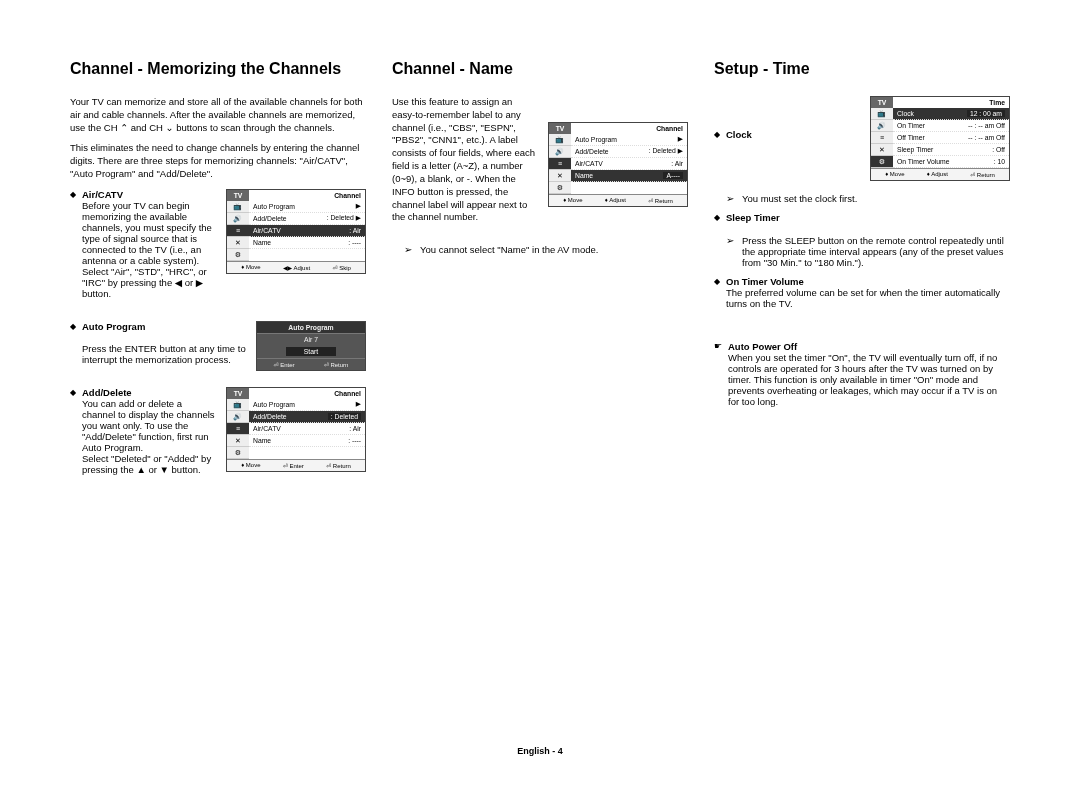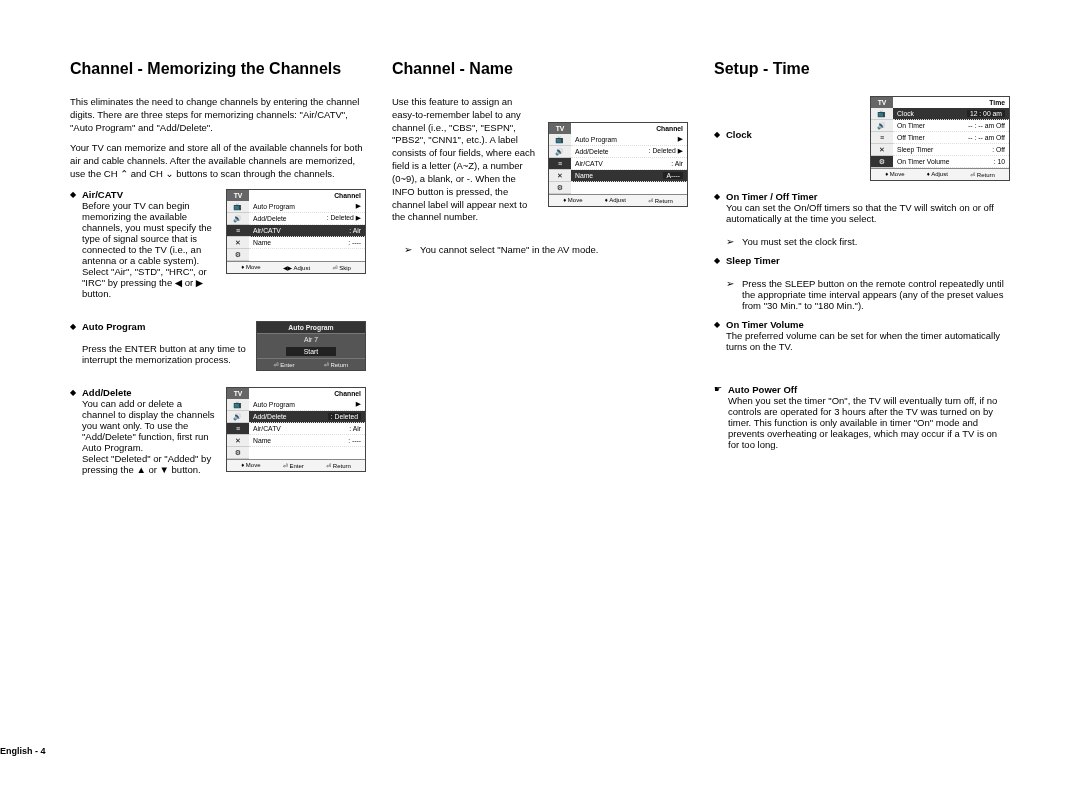--- a/index.html
+++ b/index.html
@@ -26,32 +26,32 @@
   .osd-icon { height:12px; border-bottom:1px solid #ccc; text-align:center; line-height:12px; font-size:7px;}
   .osd-rows { flex:1;}
   .osd-row { display:flex; justify-content:space-between; padding:1.5px 4px; height:12px; align-items:center; border-bottom:1px dotted #ddd;}
   .osd-row.hl { background:#333; color:#fff;}
   .osd-footer { display:flex; justify-content:space-around; padding:2px 3px; border-top:1px solid #888; background:#f4f4f4; font-size:6px;}
   .osd-sub { width:110px; border:1px solid #444; font-size:6.8px; background:#555; color:#eee; flex-shrink:0; text-align:center;}
   .osd-sub-title { background:#333; padding:2px; font-weight:bold;}
   .osd-sub-row { padding:2px; border-top:1px solid #777;}
   .osd-sub-start { background:#222; color:#fff; margin:2px auto; width:50px; padding:1px;}
   .osd-sub-footer { display:flex; justify-content:space-around; padding:2px; border-top:1px solid #777; font-size:6px;}
-  .footer { position:absolute; bottom:30px; left:0; right:0; text-align:left; font-size:9px; font-weight:bold;}
+  .footer { position:absolute; bottom:30px; left:0; right:0; text-align:center; font-size:9px; font-weight:bold;}
   .col2-wrap { display:flex; gap:10px; margin-bottom:10px; align-items:center;}
 </style>
 </head>
 <body>
 
 <div class="page">
 
   <div class="col">
     <h2>Channel - Memorizing the Channels</h2>
+    <p>Your TV can memorize and store all of the available channels for both air and cable channels. After the available channels are memorized, use the CH ⌃ and CH ⌄ buttons to scan through the channels.</p>
     <p>This eliminates the need to change channels by entering the channel digits. There are three steps for memorizing channels: "Air/CATV", "Auto Program" and "Add/Delete".</p>
-    <p>Your TV can memorize and store all of the available channels for both air and cable channels. After the available channels are memorized, use the CH ⌃ and CH ⌄ buttons to scan through the channels.</p>
 
     <div class="section-block">
       <div class="section-text">
         <div class="bullet">
           <span class="bullet-title">Air/CATV</span><br>
           <span>Before your TV can begin memorizing the available channels, you must specify the type of signal source that is connected to the TV (i.e., an antenna or a cable system). Select "Air", "STD", "HRC", or "IRC" by pressing the ◀ or ▶ button.</span>
         </div>
       </div>
       <div class="osd">
         <div class="osd-header">
@@ -252,24 +252,20 @@
           </div>
         </div>
         <div class="osd-footer">
             <span>♦ Move</span>
             <span>♦ Adjust</span>
             <span>⏎ Return</span>
           </div>
       </div>
     </div>
 
-    <div class="bullet">
-      <span class="bullet-title">On Timer / Off Timer</span><br>
-      <span>You can set the On/Off timers so that the TV will switch on or off automatically at the time you select.</span>
-    </div>
     <div class="note">You must set the clock first.</div>
 
     <div class="bullet">
       <span class="bullet-title">Sleep Timer</span><br>
     </div>
     <div class="note">Press the SLEEP button on the remote control repeatedly until the appropriate time interval appears (any of the preset values from "30 Min." to "180 Min.").</div>
 
     <div class="bullet">
       <span class="bullet-title">On Timer Volume</span><br>
       <span>The preferred volume can be set for when the timer automatically turns on the TV.</span>

